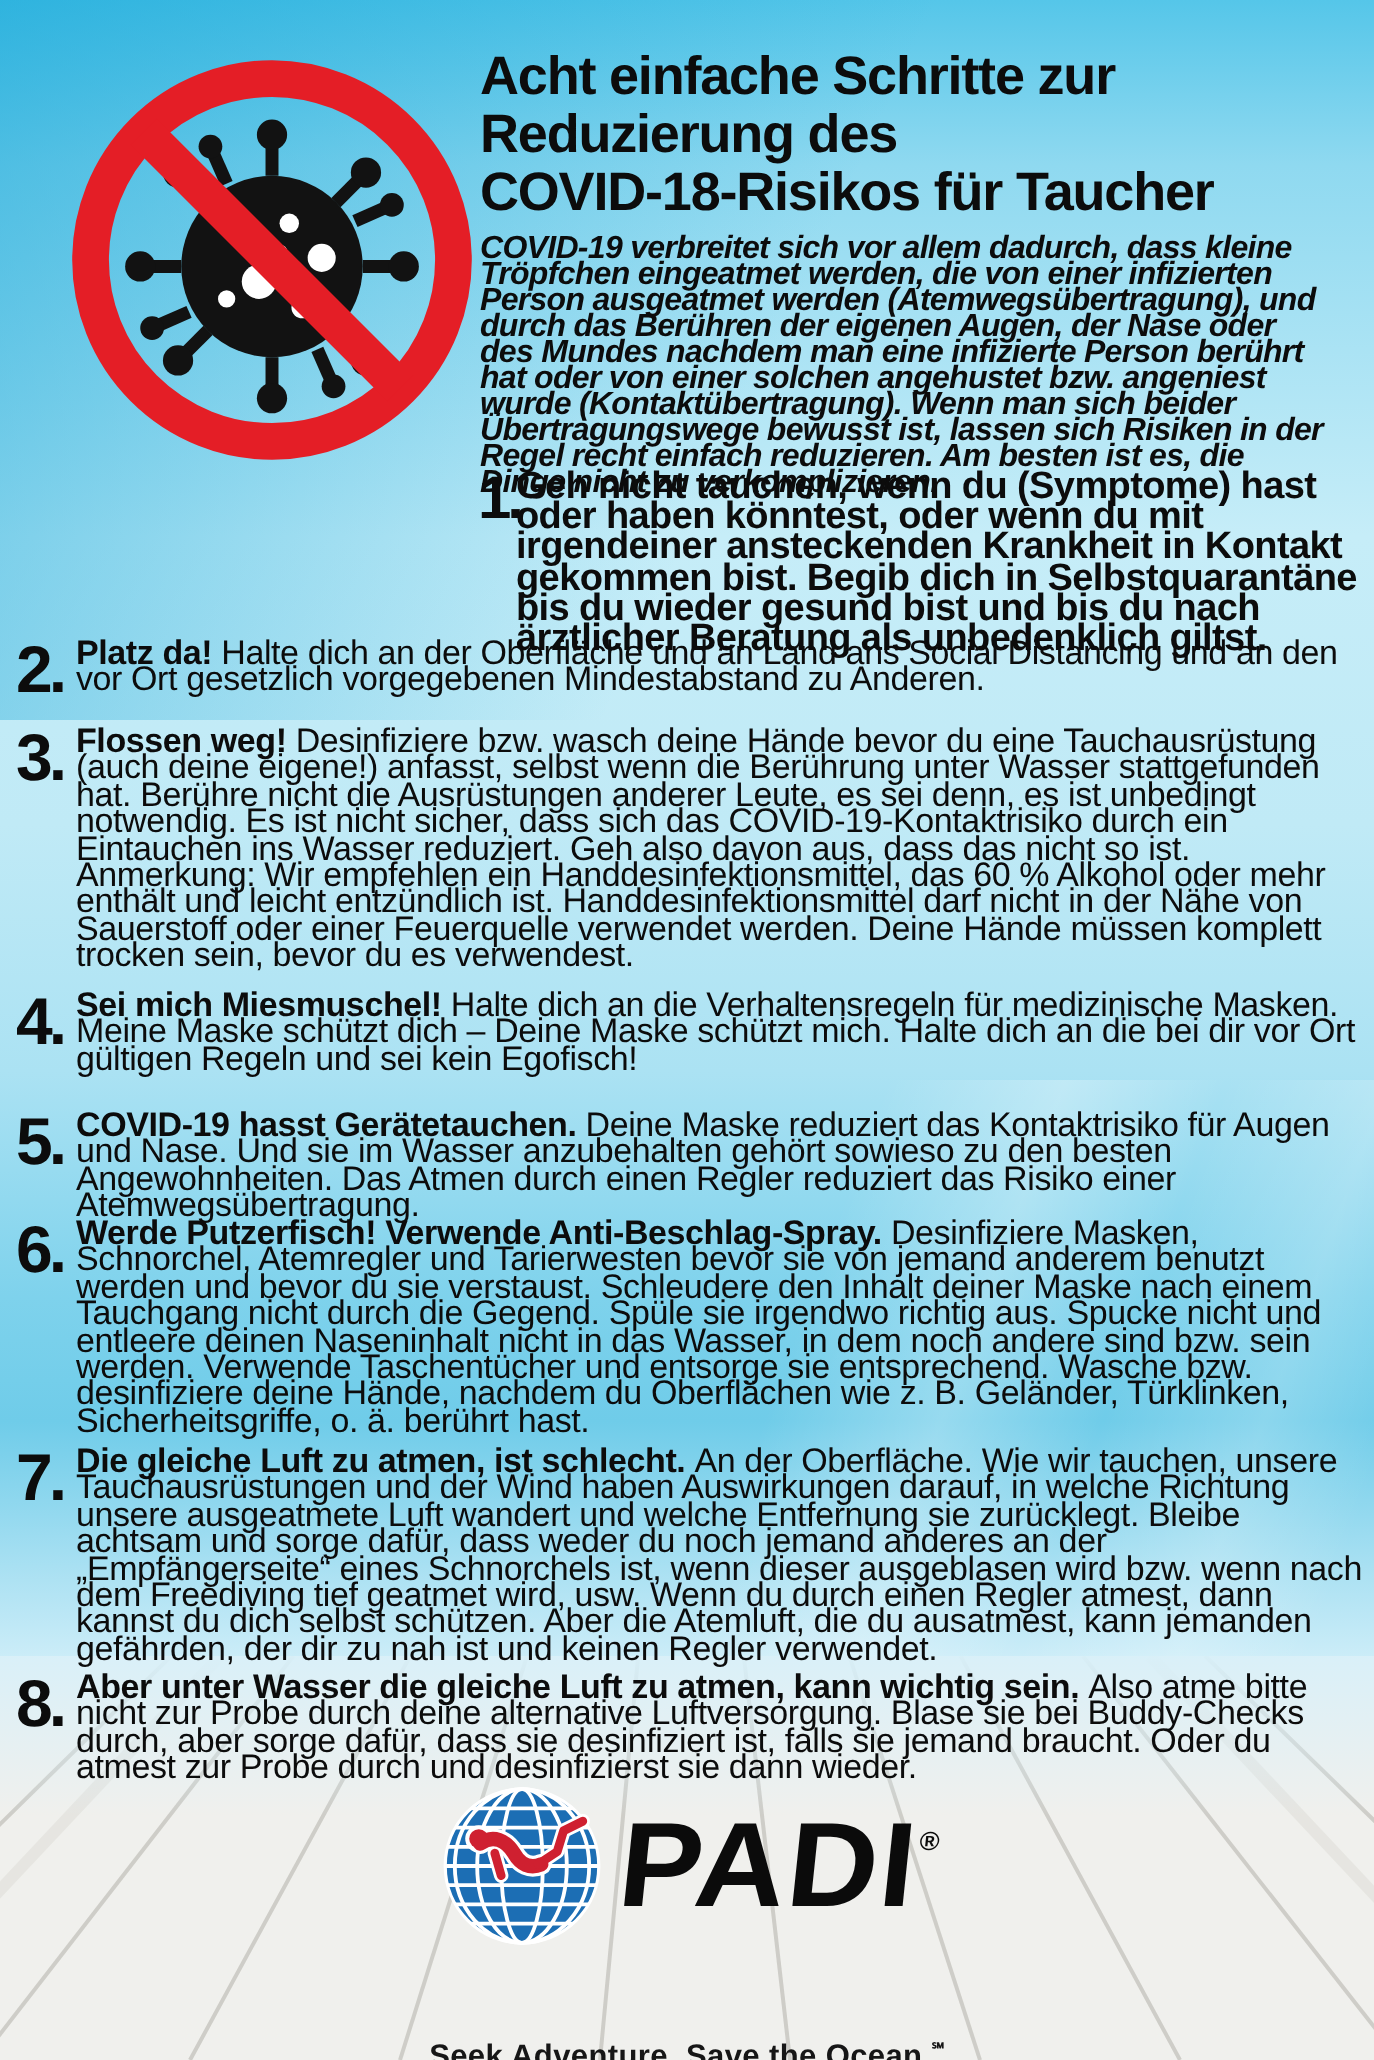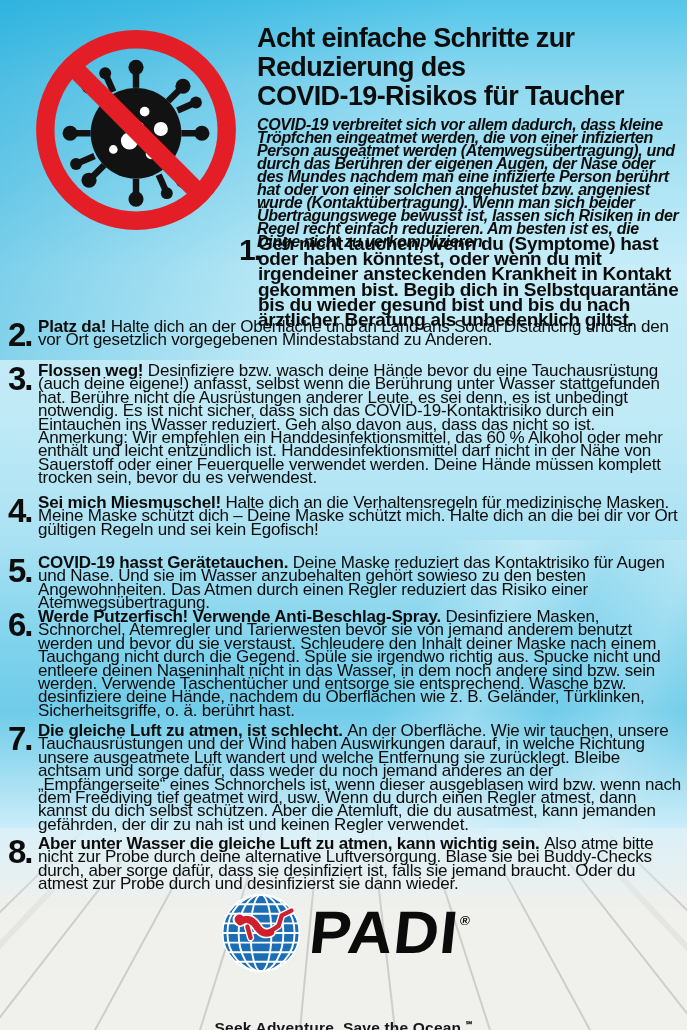--- a/index.html
+++ b/index.html
@@ -24,21 +24,21 @@
     position:absolute;left:0;top:540px;width:687px;height:330px;
     background:linear-gradient(110deg, transparent 55%, rgba(255,255,255,0.28) 66%, transparent 76%, rgba(255,255,255,0.2) 86%, transparent 94%);
   }
   .bg-wood{position:absolute;left:0;top:828px;width:687px;height:202px;}
   .bg-wood-fade{
     position:absolute;left:0;top:828px;width:687px;height:80px;
     background:linear-gradient(to bottom, rgba(216,240,249,0.95), rgba(240,240,237,0));
   }
   
   .no-virus{position:absolute;left:28px;top:22px;width:216px;height:216px;}
-  .header{position:absolute;left:257px;top:24px;width:428px;}
+  .header{position:absolute;left:240px;top:24px;width:428px;}
   .title{font-size:27px;font-weight:bold;line-height:29px;letter-spacing:-0.6px;}
   .intro{margin-top:7px;font-size:16px;font-weight:bold;font-style:italic;
          line-height:13px;letter-spacing:-0.35px;}
   
   .step{position:absolute;display:flex;}
   .num{flex:none;font-weight:bold;letter-spacing:-2px;}
   .step1{left:239px;top:236px;width:449px;}
   .step1 .num{width:19px;font-size:30px;line-height:28px;}
   .step1 .body{font-size:19px;font-weight:bold;line-height:15.2px;letter-spacing:-0.3px;}
   .row{left:8px;width:676px;}
@@ -130,21 +130,21 @@
     <g stroke="#e41e26" stroke-width="17" fill="none">
       <circle cx="100" cy="100" r="84"></circle>
       <line x1="40.6" y1="40.6" x2="159.4" y2="159.4"></line>
     </g>
   </svg>
 
   <div class="header">
     <div class="title">
       <div>Acht einfache Schritte zur</div>
       <div>Reduzierung des</div>
-      <div>COVID-19-Risikos für Taucher</div>
+      <div>COVID-18-Risikos für Taucher</div>
     </div>
     <div class="intro">COVID-19 verbreitet sich vor allem dadurch, dass kleine Tröpfchen eingeatmet werden, die von einer infizierten Person ausgeatmet werden (Atemwegsübertragung), und durch das Berühren der eigenen Augen, der Nase oder des Mundes nachdem man eine infizierte Person berührt hat oder von einer solchen angehustet bzw. angeniest wurde (Kontaktübertragung). Wenn man sich beider Übertragungswege bewusst ist, lassen sich Risiken in der Regel recht einfach reduzieren. Am besten ist es, die Dinge nicht zu verkomplizieren.</div>
   </div>
 
   <div class="step step1">
     <div class="num">1.</div>
     <div class="body">
       <span class="lead">Geh nicht tauchen, wenn du (Symptome) hast oder haben könntest, oder wenn du mit irgendeiner ansteckenden Krankheit in Kontakt gekommen bist. Begib dich in Selbstquarantäne bis du wieder gesund bist und bis du nach ärztlicher Beratung als unbedenklich giltst.</span><span></span>
     </div>
   </div>

